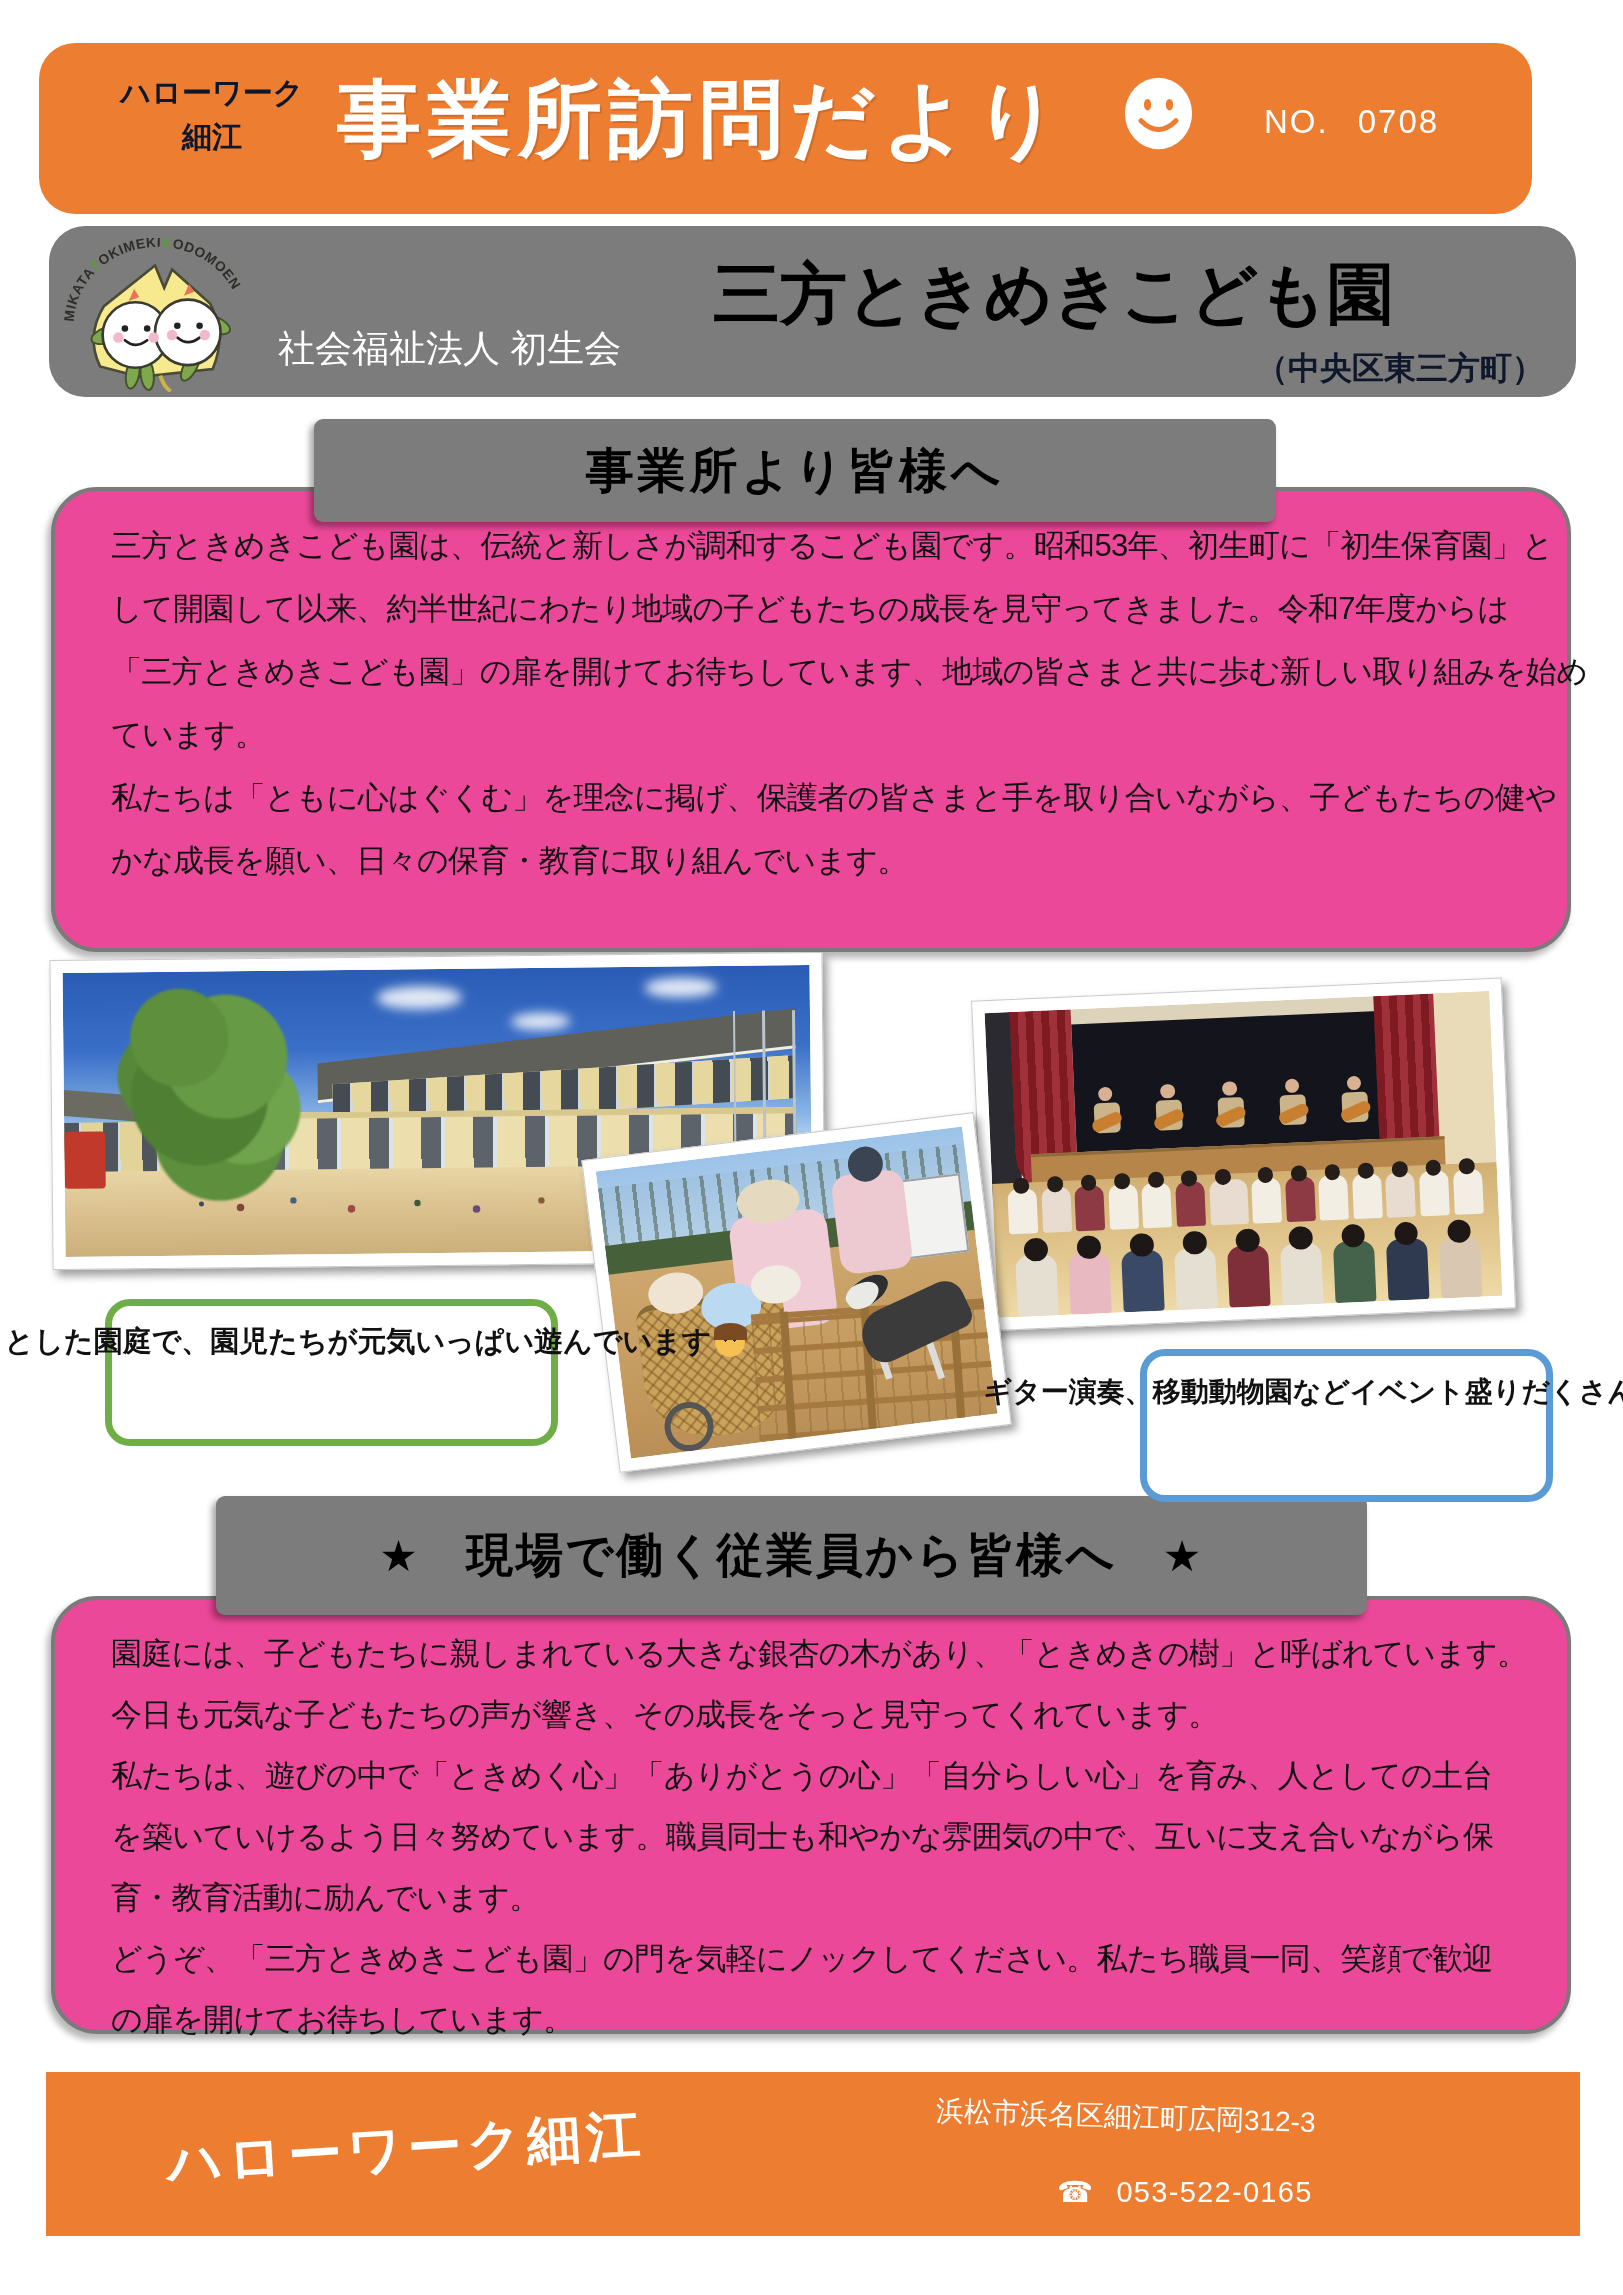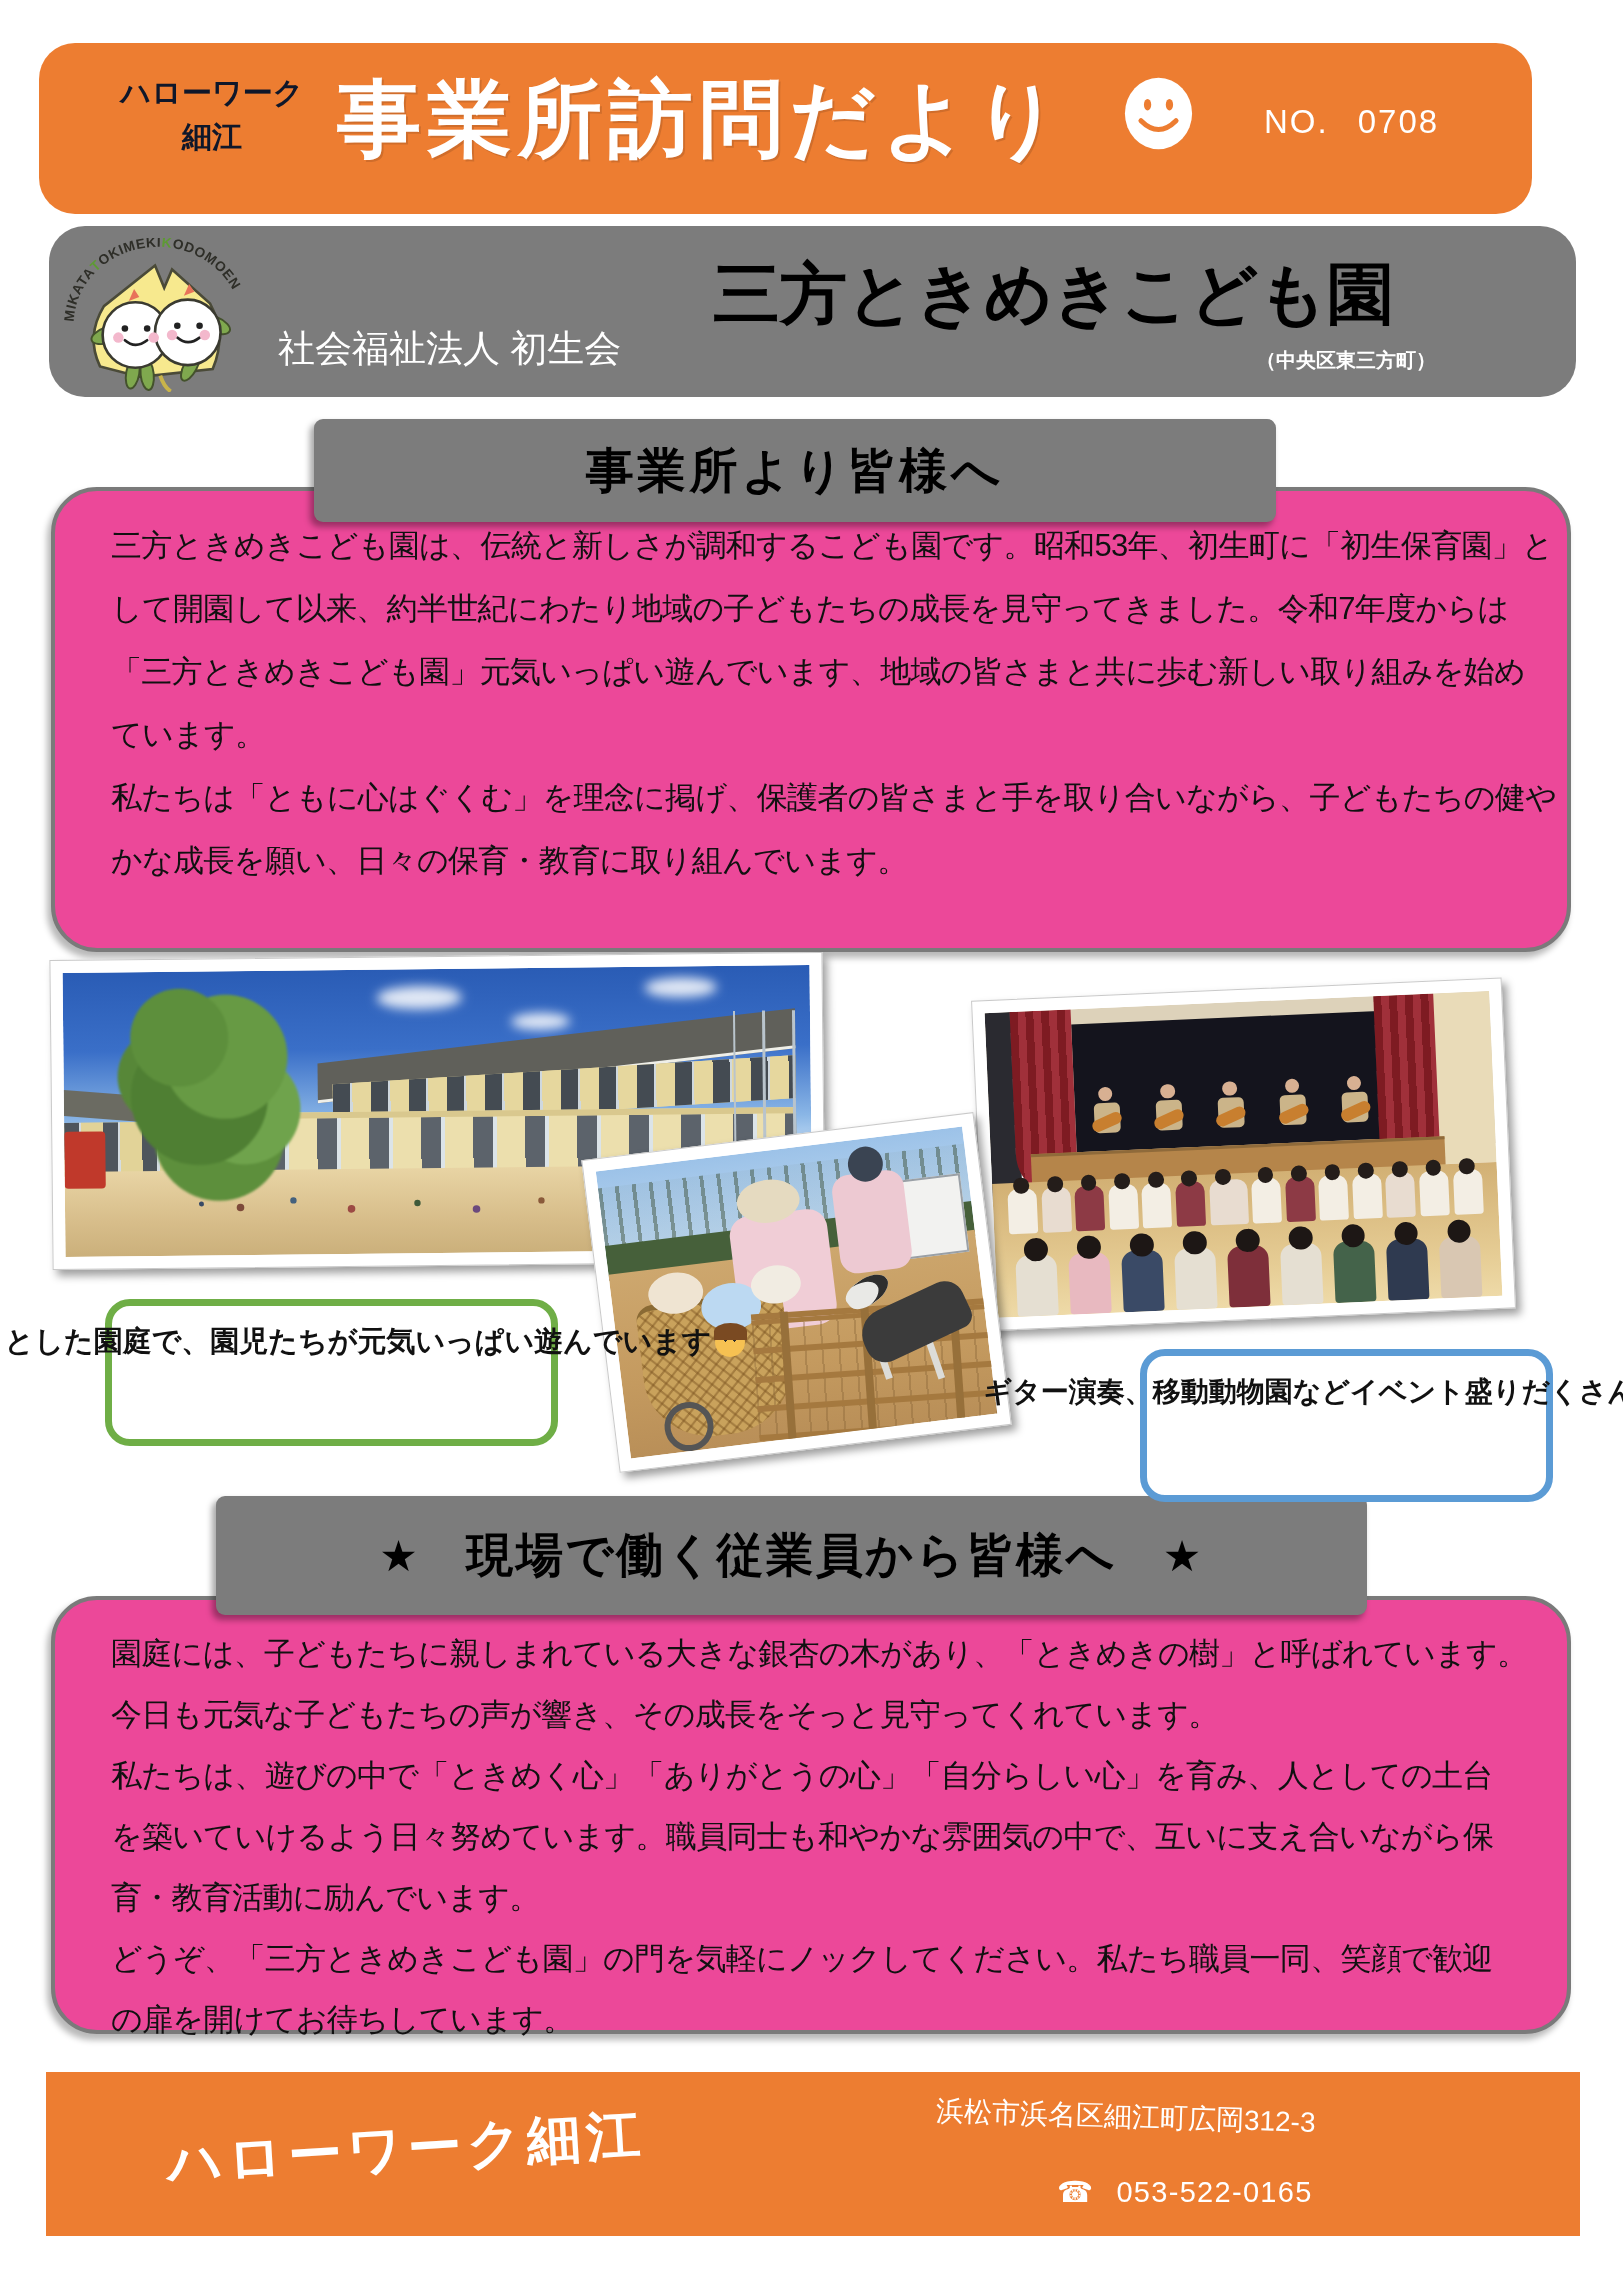--- a/index.html
+++ b/index.html
@@ -14,21 +14,21 @@
   .nl-title{left:298px;top:19.6px;color:#fff;font-weight:900;font-size:84px;letter-spacing:6.5px;
             text-shadow:2px 2px 0 rgba(0,0,0,0.12);white-space:nowrap;}
   .smiley{left:1083px;top:34px;}
   .issue{left:1225px;top:60px;color:#fff;font-size:33px;letter-spacing:2px;display:flex;gap:29px;}
 
   
   .org-bar{left:49px;top:226px;width:1527px;height:171px;background:#7C7C7C;border-radius:36px;}
   .org-logo{left:13px;top:11.8px;}
   .corp-name{left:229px;top:98px;color:#fff;font-size:37px;white-space:nowrap;}
   .org-name{left:664px;top:23px;color:#000000;font-size:67px;font-weight:900;white-space:nowrap;}
-  .org-loc{left:1207px;top:121px;color:#ffffff;font-size:20px;font-weight:bold;white-space:nowrap;}
+  .org-loc{left:1207px;top:121px;color:#0f172a;font-size:32px;font-weight:bold;white-space:nowrap;}
 
   
   .sec-head{background:#7C7C7C;border-radius:9px;display:flex;align-items:center;justify-content:center;
             color:#000000;font-weight:bold;box-shadow:-3.3px 4.6px 5.9px rgba(0,0,0,0.35);z-index:5;}
   .sec1-head{left:314px;top:419px;width:962px;height:103px;font-size:48px;letter-spacing:3.9px;}
   .sec2-head{left:216px;top:1496px;width:1151px;height:119px;font-size:47px;letter-spacing:2.6px;gap:46px;}
   .star{font-size:43px;}
   .bubble{background:#ec4899;border:4.6px solid #7a7a7a;border-radius:46px;
           box-shadow:-3.3px 5.2px 5.9px rgba(0,0,0,0.28);}
   .bubble1{left:51px;top:487px;width:1512px;height:457px;z-index:1;}
@@ -226,21 +226,21 @@
     <div class="abs corp-name">社会福祉法人 初生会</div>
     <div class="abs org-name">三方ときめきこども園</div>
     <div class="abs org-loc">（中央区東三方町）</div>
   </div>
 
   <div class="abs sec-head sec1-head">事業所より皆様へ</div>
   <div class="abs bubble bubble1">
     <div class="para">
       <div class="line">三方ときめきこども園は、伝統と新しさが調和するこども園です。昭和53年、初生町に「初生保育園」と</div>
       <div class="line">して開園して以来、約半世紀にわたり地域の子どもたちの成長を見守ってきました。令和7年度からは</div>
-      <div class="line">「三方ときめきこども園」元気いっぱい遊んでいます、地域の皆さまと共に歩む新しい取り組みを始め</div>
+      <div class="line">「三方ときめきこども園」の扉を開けてお待ちしています、地域の皆さまと共に歩む新しい取り組みを始め</div>
       <div class="line">ています。</div>
       <div class="line">私たちは「ともに心はぐくむ」を理念に掲げ、保護者の皆さまと手を取り合いながら、子どもたちの健や</div>
       <div class="line">かな成長を願い、日々の保育・教育に取り組んでいます。</div>
     </div>
   </div>
 
   <div class="abs photo photo-left">
     <div class="ph-inner">
       <div class="pg-sky"></div>
       <div class="pg-cloud" style="left:42%;top:6%;width:85px;height:23.6px;"></div>

